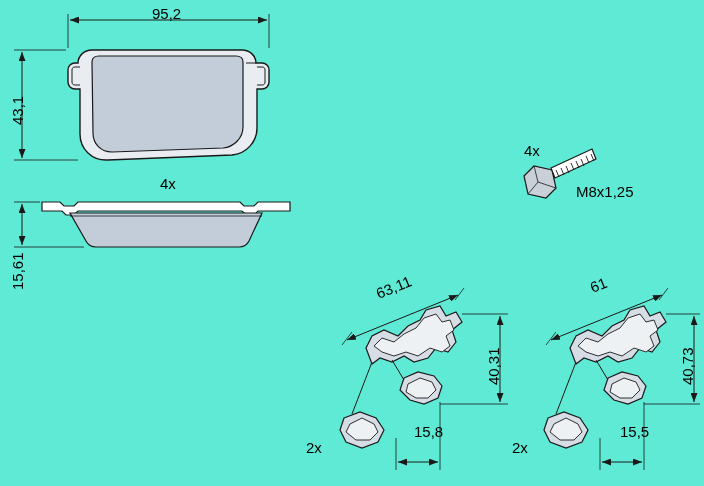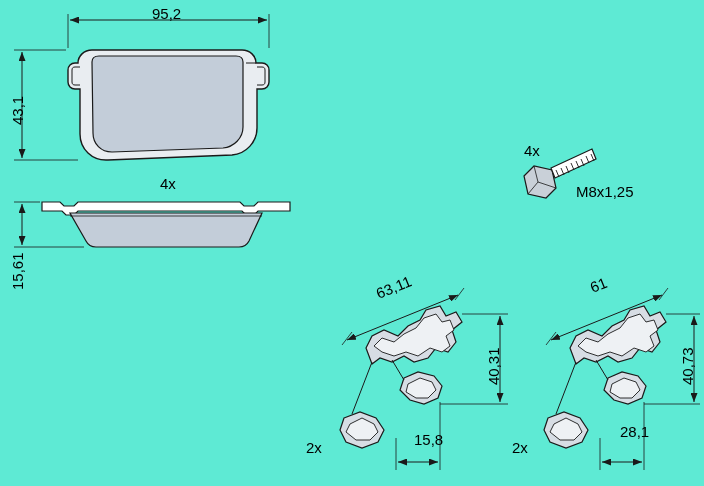--- a/index.html
+++ b/index.html
@@ -218,25 +218,25 @@
   <div class="lbl rot" style="left:10px; top:290px;">15,61</div>
 
   <div class="lbl" style="left:524px; top:143px;">4x</div>
 
   <div class="lbl" style="left:576px; top:184px;">M8x1,25</div>
 
   <div class="lbl" style="left:374px; top:287px; transform:rotate(-22deg); transform-origin:left top;">63,11</div>
 
   <div class="lbl rot" style="left:486px; top:385px;">40,31</div>
 
-  <div class="lbl" style="left:414px; top:424px;margin-top:8px;">15,8</div>
+  <div class="lbl" style="left:414px; top:424px;">15,8</div>
 
   <div class="lbl" style="left:306px; top:440px;">2x</div>
 
   <div class="lbl" style="left:588px; top:281px; transform:rotate(-22deg); transform-origin:left top;">61</div>
 
   <div class="lbl rot" style="left:680px; top:385px;">40,73</div>
 
-  <div class="lbl" style="left:620px; top:424px;">28,1</div>
+  <div class="lbl" style="left:620px; top:424px;">15,5</div>
 
   <div class="lbl" style="left:512px; top:440px;">2x</div>
 
 </div>
 
 </body></html>

